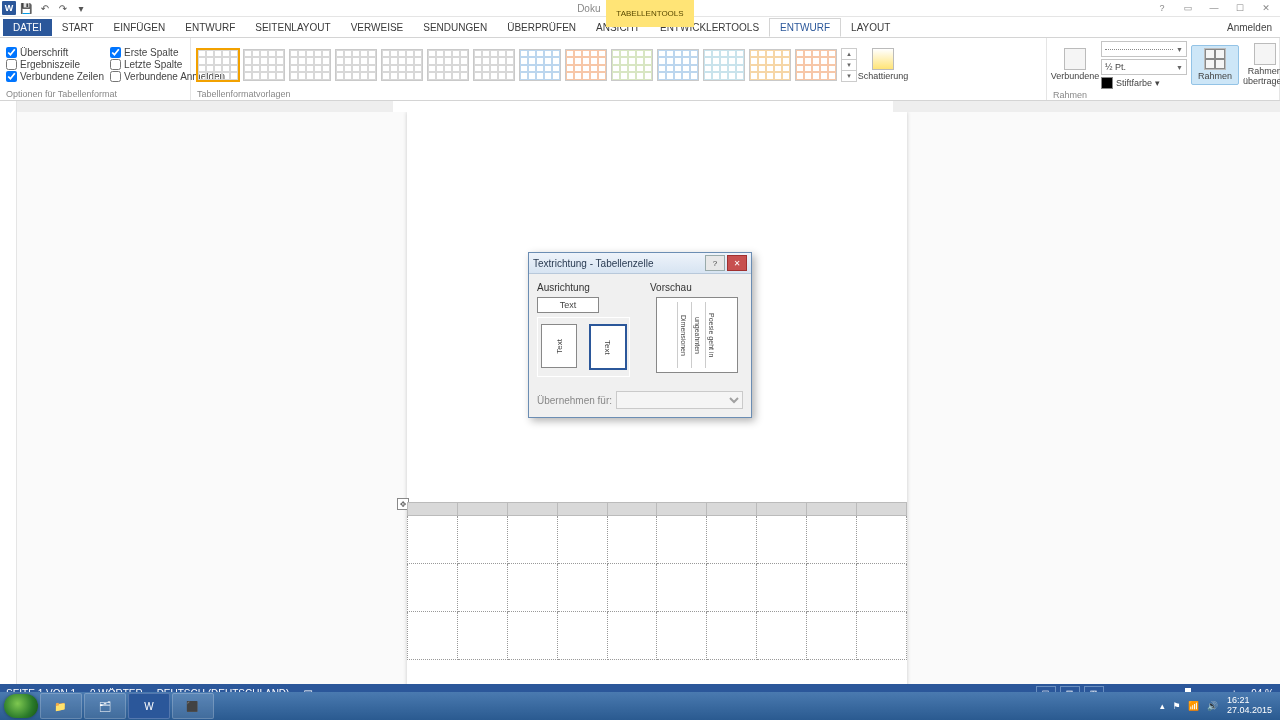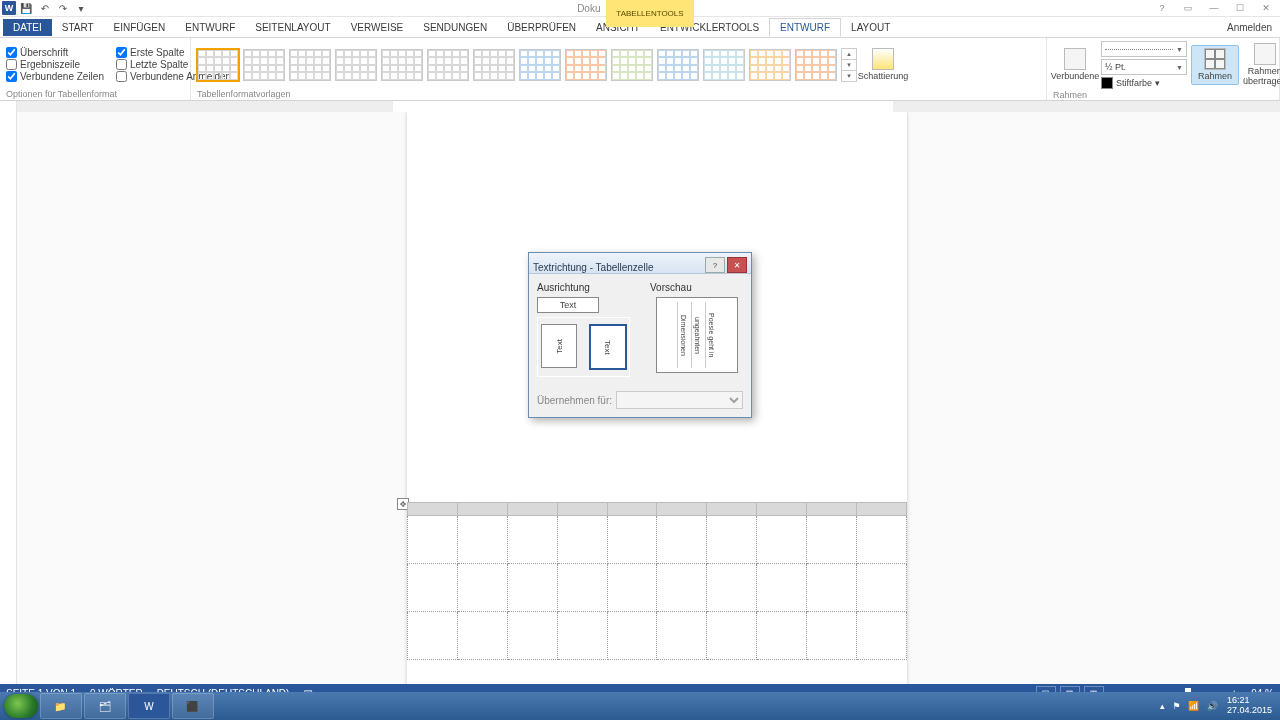--- a/index.html
+++ b/index.html
@@ -20,21 +20,21 @@
   .tab.file{background:#2b579a;color:#fff}
   .tab.active{color:#2b579a;border:1px solid #d4d4d4;border-bottom:1px solid #fff;background:#fff}
   .tabs .spacer{flex:1}
   .signin{font-size:10px;color:#444;padding:3px 8px}
   
   .ribbon{height:62px;background:#fff;border-bottom:1px solid #d4d4d4;display:flex}
   .group{border-right:1px solid #e5e5e5;display:flex;flex-direction:column;justify-content:space-between;padding:3px 6px 0}
   .group-content{display:flex;align-items:center;gap:4px;flex:1}
   .group-label{font-size:9px;color:#888;text-align:left;padding:1px 0}
   
-  .check-grid{display:grid;grid-template-columns:auto auto;gap:1px 12px;font-size:10px}
+  .check-grid{display:grid;grid-template-columns:auto auto;gap:1px 6px;font-size:10px}
   .check-grid label{display:flex;align-items:center;gap:3px;white-space:nowrap}
   .check-grid input{width:11px;height:11px;margin:0}
   
   .style-gallery{display:flex;gap:4px;flex-wrap:nowrap;align-items:center}
   .tstyle{width:40px;height:30px;border:1px solid #c9c9c9;display:grid;grid-template-columns:repeat(5,1fr);grid-template-rows:repeat(4,1fr)}
   .tstyle div{border:0.5px solid #d8d8d8}
   .tstyle.sel{outline:2px solid #f2a100;outline-offset:-1px}
   .tstyle.c2 div{border-color:#bcd6ee}
   .tstyle.c3 div{border-color:#f7c7a8}
   .tstyle.c4 div{border-color:#d8e6c3}
@@ -69,21 +69,21 @@
   .page-wrap{flex:1;overflow:hidden;position:relative}
   .page{position:absolute;left:390px;top:0;width:500px;height:700px;background:#fff;box-shadow:0 0 4px rgba(0,0,0,0.2)}
   
   .doc-table{position:absolute;left:0;top:390px;width:500px}
   .doc-table table{border-collapse:collapse;width:100%}
   .doc-table td{border:1px dotted #999;height:45px}
   .doc-table tr.hdr td{height:10px;background:#d9d9d9;border:1px solid #bbb}
   .table-handle{position:absolute;left:-10px;top:386px;width:10px;height:10px;border:1px solid #888;background:#fff;font-size:8px;display:flex;align-items:center;justify-content:center;color:#666}
   
   .dialog{position:absolute;left:528px;top:252px;width:222px;background:#f0f0f0;border:1px solid #6b8db3;box-shadow:3px 3px 8px rgba(0,0,0,0.3);font-size:10px}
-  .dlg-title{height:20px;background:linear-gradient(#eef3fa,#d7e4f2);display:flex;align-items:flex-end;padding:0 4px;border-bottom:1px solid #b8c8da}
+  .dlg-title{height:20px;background:linear-gradient(#eef3fa,#d7e4f2);display:flex;align-items:center;padding:0 4px;border-bottom:1px solid #b8c8da}
   .dlg-title span{flex:1;color:#2a3b52;font-size:10px}
   .dlg-wbtn{width:18px;height:14px;border:1px solid #9aa;background:#e8e8e8;margin-left:2px;display:flex;align-items:center;justify-content:center;font-size:8px}
   .dlg-wbtn.close{background:#c75050;color:#fff;border-color:#a03030}
   .dlg-body{padding:8px}
   .dlg-row{display:flex;gap:20px}
   .dlg-col{flex:1}
   .dlg-col .lbl{font-size:10px;color:#333;margin-bottom:4px}
   .orient-box{border:1px solid #fff;display:flex;gap:10px;padding:6px 2px}
   .orient-opt{flex:1;display:flex;flex-direction:column;align-items:center;gap:2px}
   .orient-frame{width:34px;height:42px;border:1px solid #888;background:#fff;display:flex;align-items:center;justify-content:center;font-size:9px}

